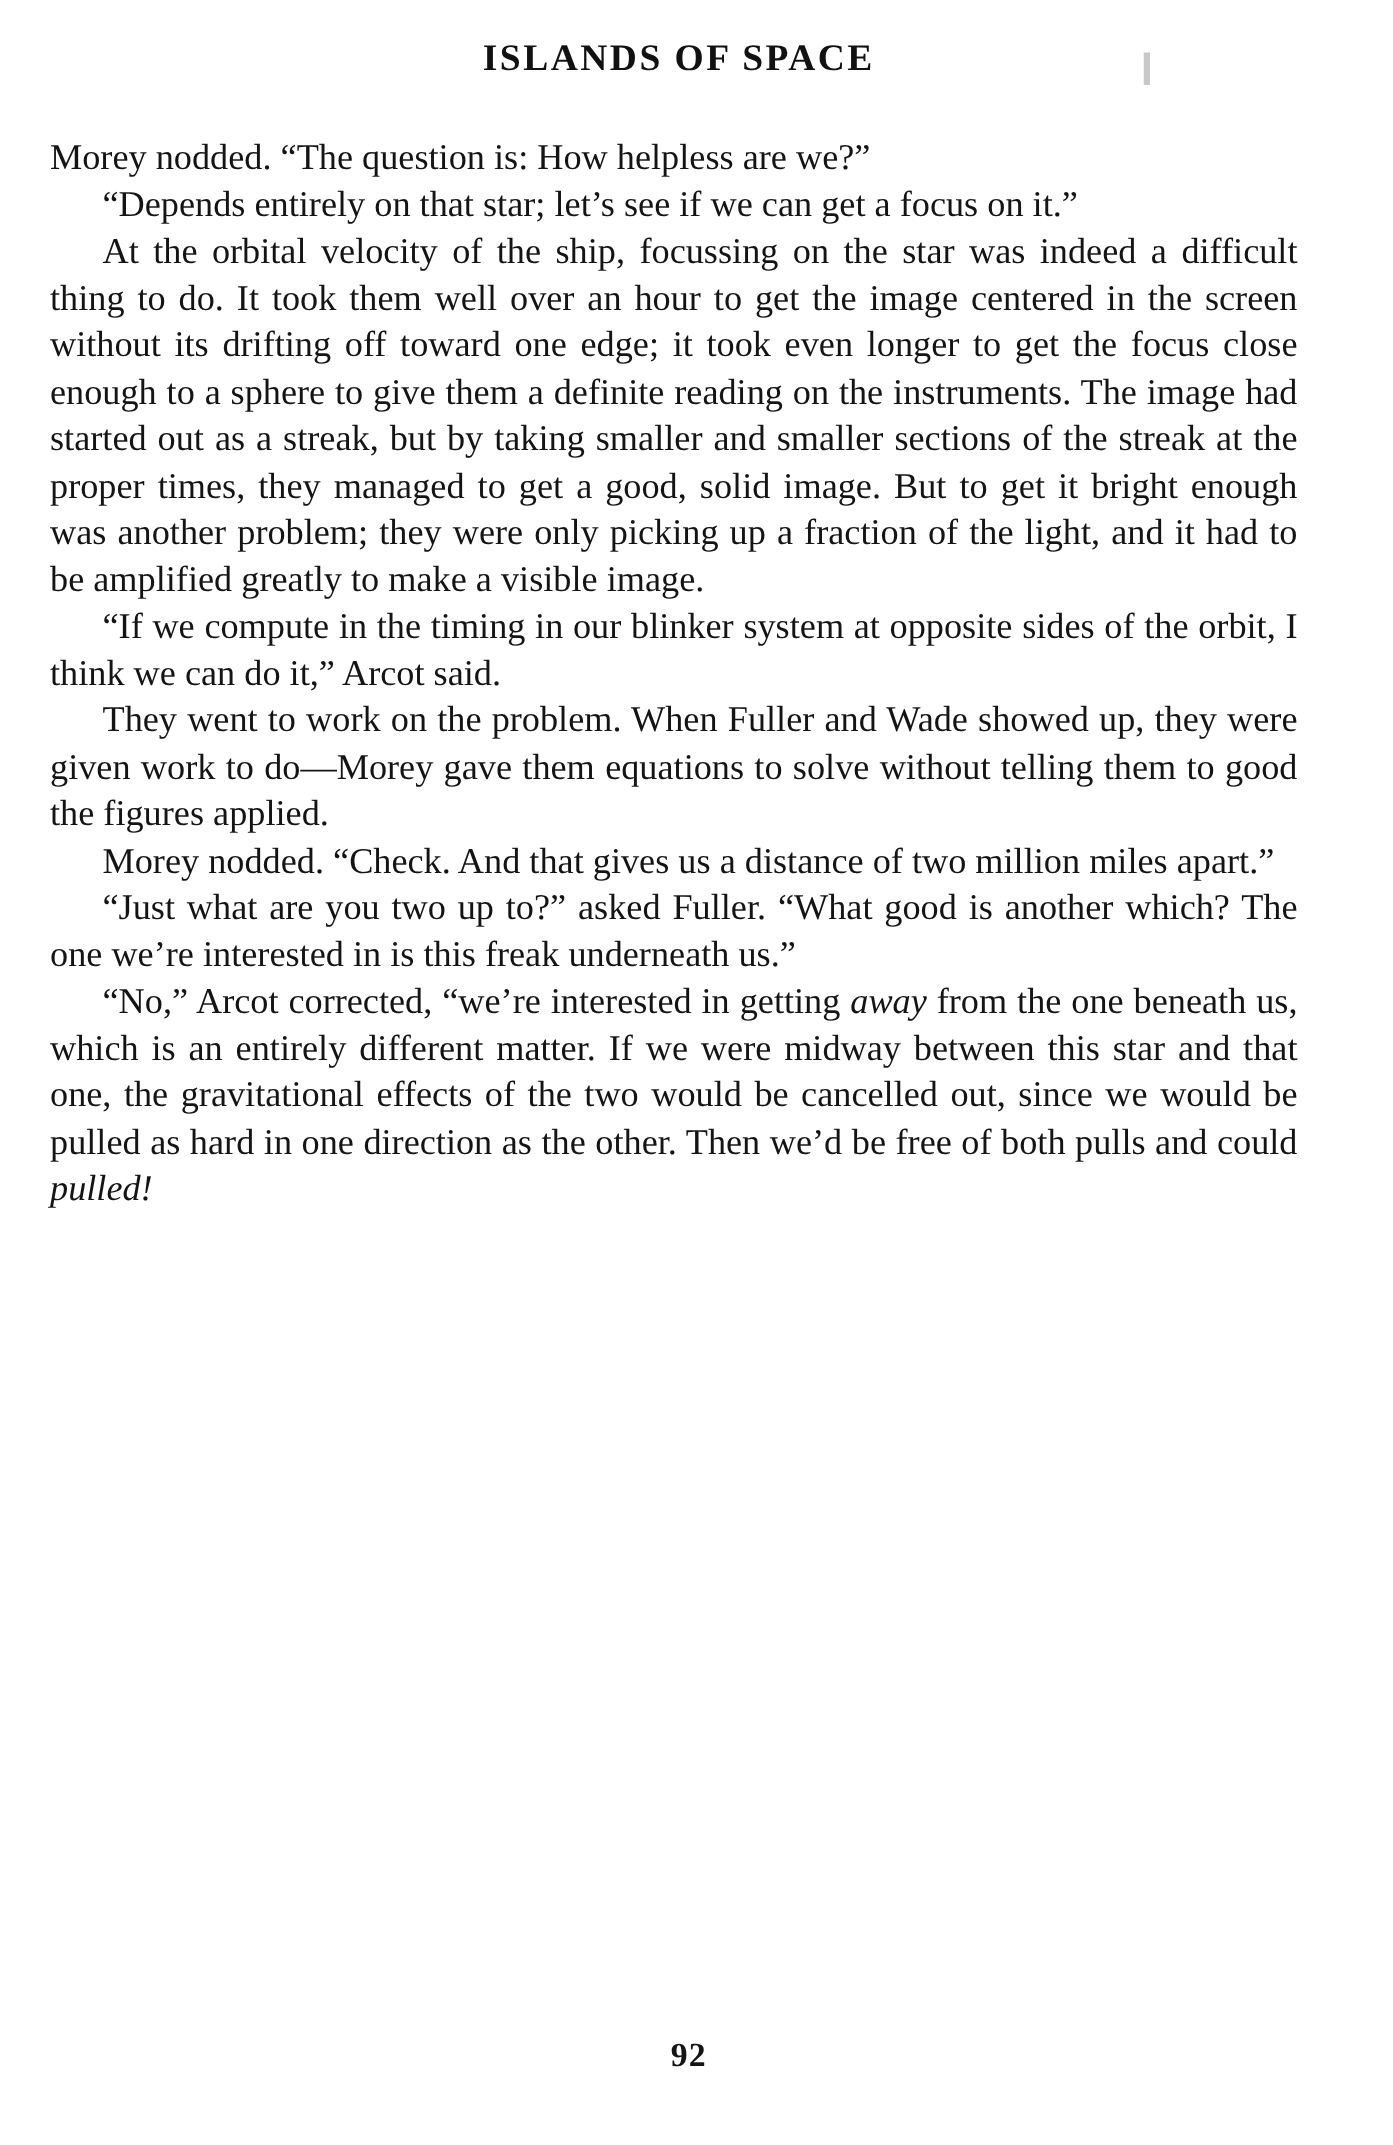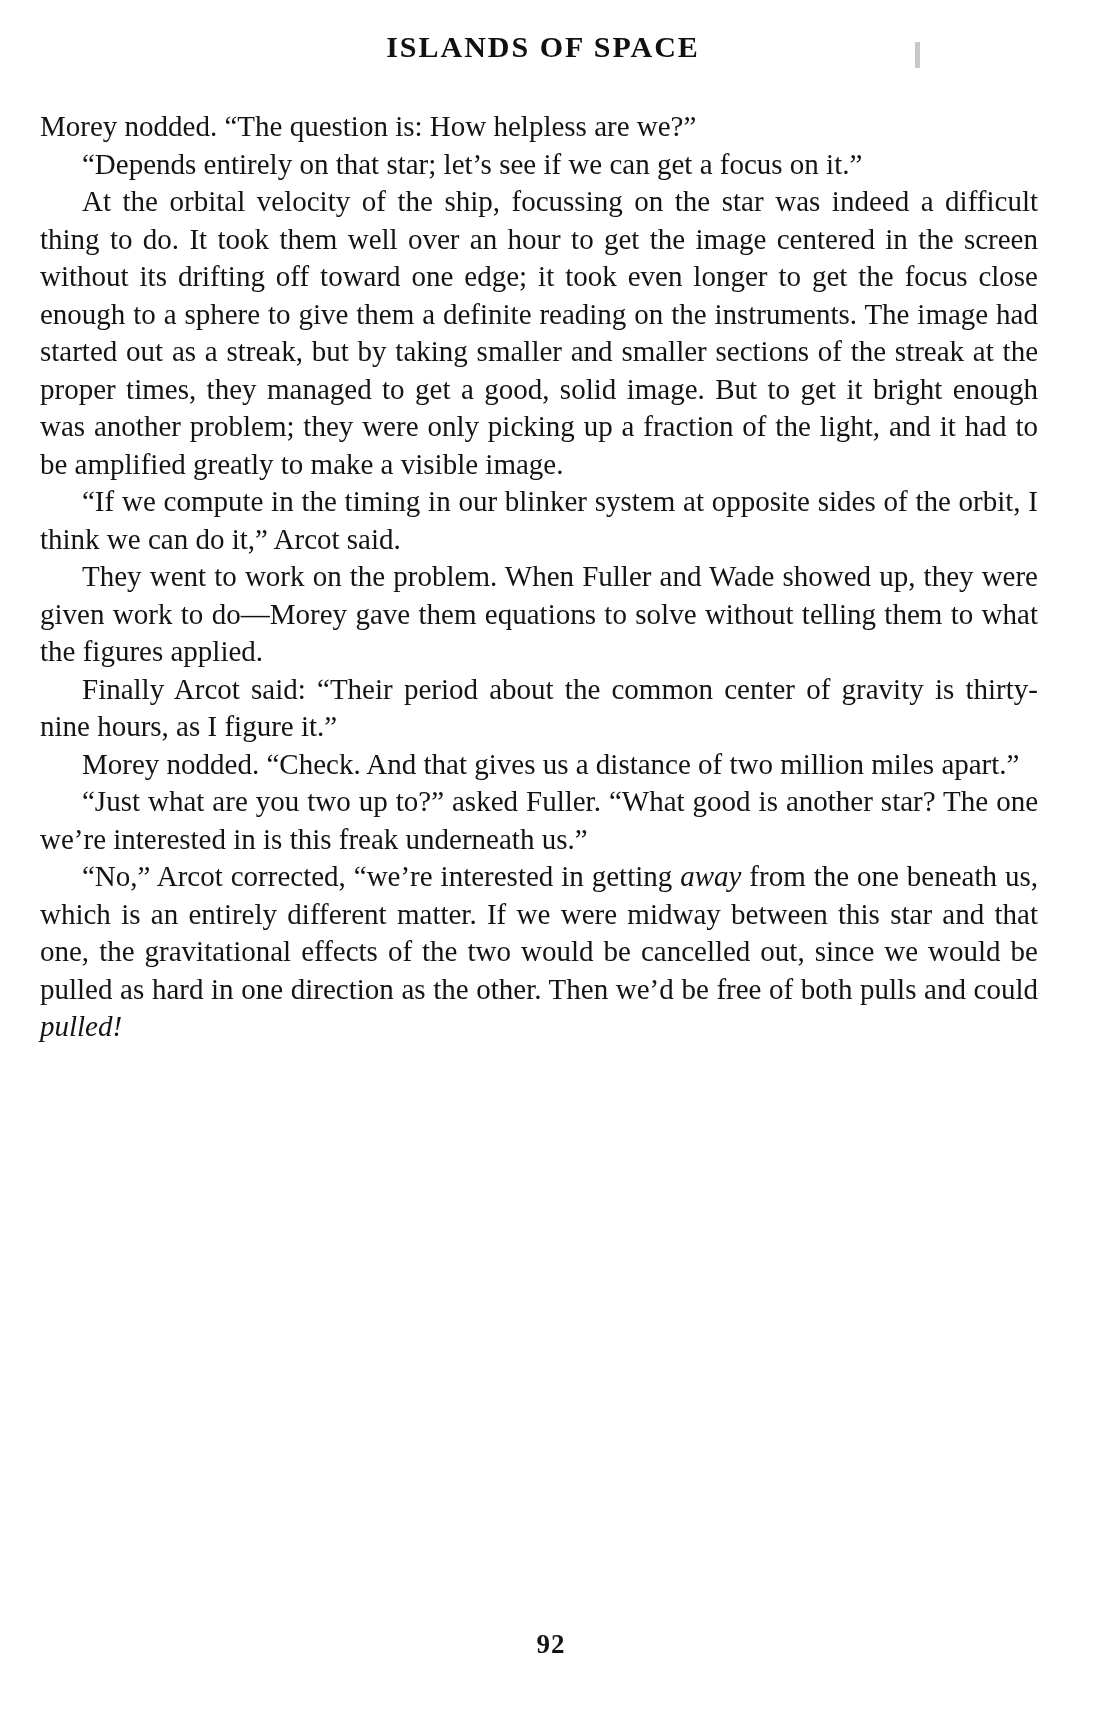--- a/index.html
+++ b/index.html
@@ -73,21 +73,20 @@
 <div class="page">
 
   <div class="running-head">ISLANDS OF SPACE</div>
   <div class="speck" style="left:915px; top:42px; width:5px; height:26px;"></div>
 
   <div class="body-text">
     <p class="noindent">Morey nodded. “The question is: How helpless are we?”</p>
     <p>“Depends entirely on that star; let’s see if we can get a focus on it.”</p>
     <p>At the orbital velocity of the ship, focussing on the star was indeed a difficult thing to do. It took them well over an hour to get the image centered in the screen without its drifting off toward one edge; it took even longer to get the focus close enough to a sphere to give them a definite reading on the instruments. The image had started out as a streak, but by taking smaller and smaller sections of the streak at the proper times, they managed to get a good, solid image. But to get it bright enough was another problem; they were only picking up a fraction of the light, and it had to be amplified greatly to make a visible image.</p>
     <p>“If we compute in the timing in our blinker system at opposite sides of the orbit, I think we can do it,” Arcot said.</p>
-    <p>They went to work on the problem. When Fuller and Wade showed up, they were given work to do—Morey gave them equations to solve without telling them to what the figures applied.</p>
-    <p>Finally Arcot said: “Their period about the common center of gravity is thirty-nine hours, as I figure it.”</p>
+    <p>They went to work on the problem. When Fuller and Wade showed up, they were given work to do—Morey gave them equations to solve without telling them to good the figures applied.</p>
     <p>Morey nodded. “Check. And that gives us a distance of two million miles apart.”</p>
-    <p>“Just what are you two up to?” asked Fuller. “What good is another star? The one we’re interested in is this freak underneath us.”</p>
+    <p>“Just what are you two up to?” asked Fuller. “What good is another which? The one we’re interested in is this freak underneath us.”</p>
     <p><span>“No,” Arcot corrected, “we’re interested in getting </span><em>away</em><span> from the one beneath us, which is an entirely different matter. If we were midway between this star and that one, the gravitational effects of the two would be cancelled out, since we would be pulled as hard in one direction as the other. Then we’d be free of both pulls and could </span><em>pulled!</em></p>
   </div>
 
   <div class="folio">92</div>
 </div>
 
 </body></html>

